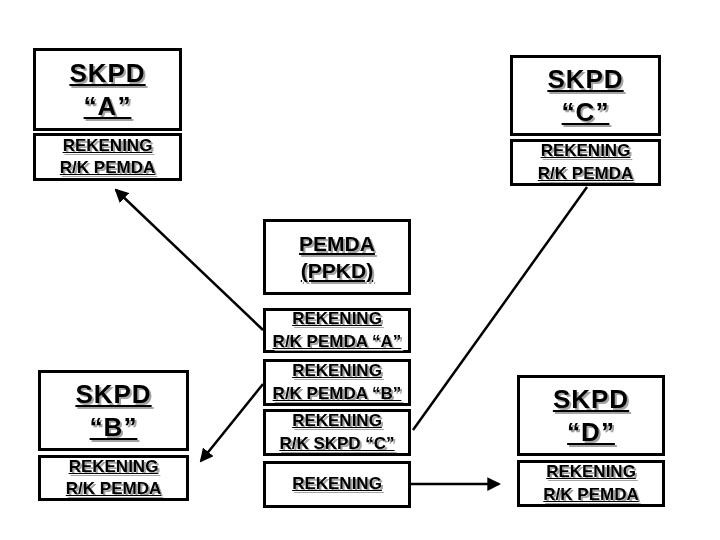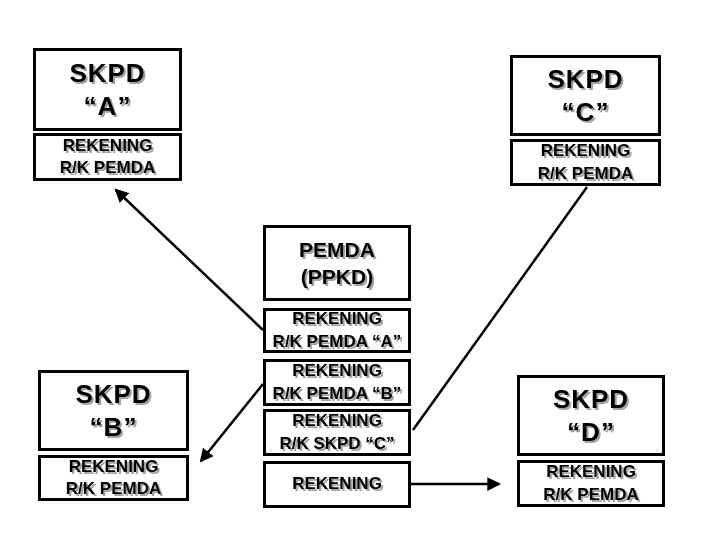--- a/index.html
+++ b/index.html
@@ -23,36 +23,36 @@
     display: flex;
     flex-direction: column;
     align-items: center;
     justify-content: center;
     text-align: center;
     color: var(--ink, #000000);
     font-weight: bold;
     text-shadow: 2px 2px 0 var(--shadow, #a3a3a3);
     z-index: 2;
   }
-  .node span { display: block; white-space: nowrap; }
+  .node span { display: block; white-space: nowrap; text-decoration: underline; }
 
   .title-node  { font-size: 26px; line-height: 1.25; letter-spacing: 1px; }
   .pemda-node  { font-size: 21px; line-height: 1.3; }
   .acct-node   { font-size: 17px; line-height: 1.3; align-items: center; }
 
   
   .skpd-a      { left: 33px;  top: 48px;  width: 149px; height: 83px; }
   .skpd-a-acct { left: 33px;  top: 133px; width: 149px; height: 48px; }
 
   
   .skpd-c      { left: 510px; top: 55px;  width: 151px; height: 81px; }
   .skpd-c-acct { left: 510px; top: 139px; width: 151px; height: 47px; }
 
   
-  .pemda       { left: 263px; top: 225px; width: 148px; height: 76px; }
+  .pemda       { left: 263px; top: 219px; width: 148px; height: 76px; }
   .acct-a      { left: 263px; top: 308px; width: 148px; height: 45px; }
   .acct-b      { left: 263px; top: 359px; width: 148px; height: 47px; }
   .acct-c      { left: 263px; top: 409px; width: 148px; height: 47px; }
   .acct-d      { left: 263px; top: 461px; width: 148px; height: 47px; }
 
   
   .skpd-b      { left: 38px;  top: 370px; width: 151px; height: 81px; }
   .skpd-b-acct { left: 38px;  top: 455px; width: 151px; height: 46px; }
 
   

